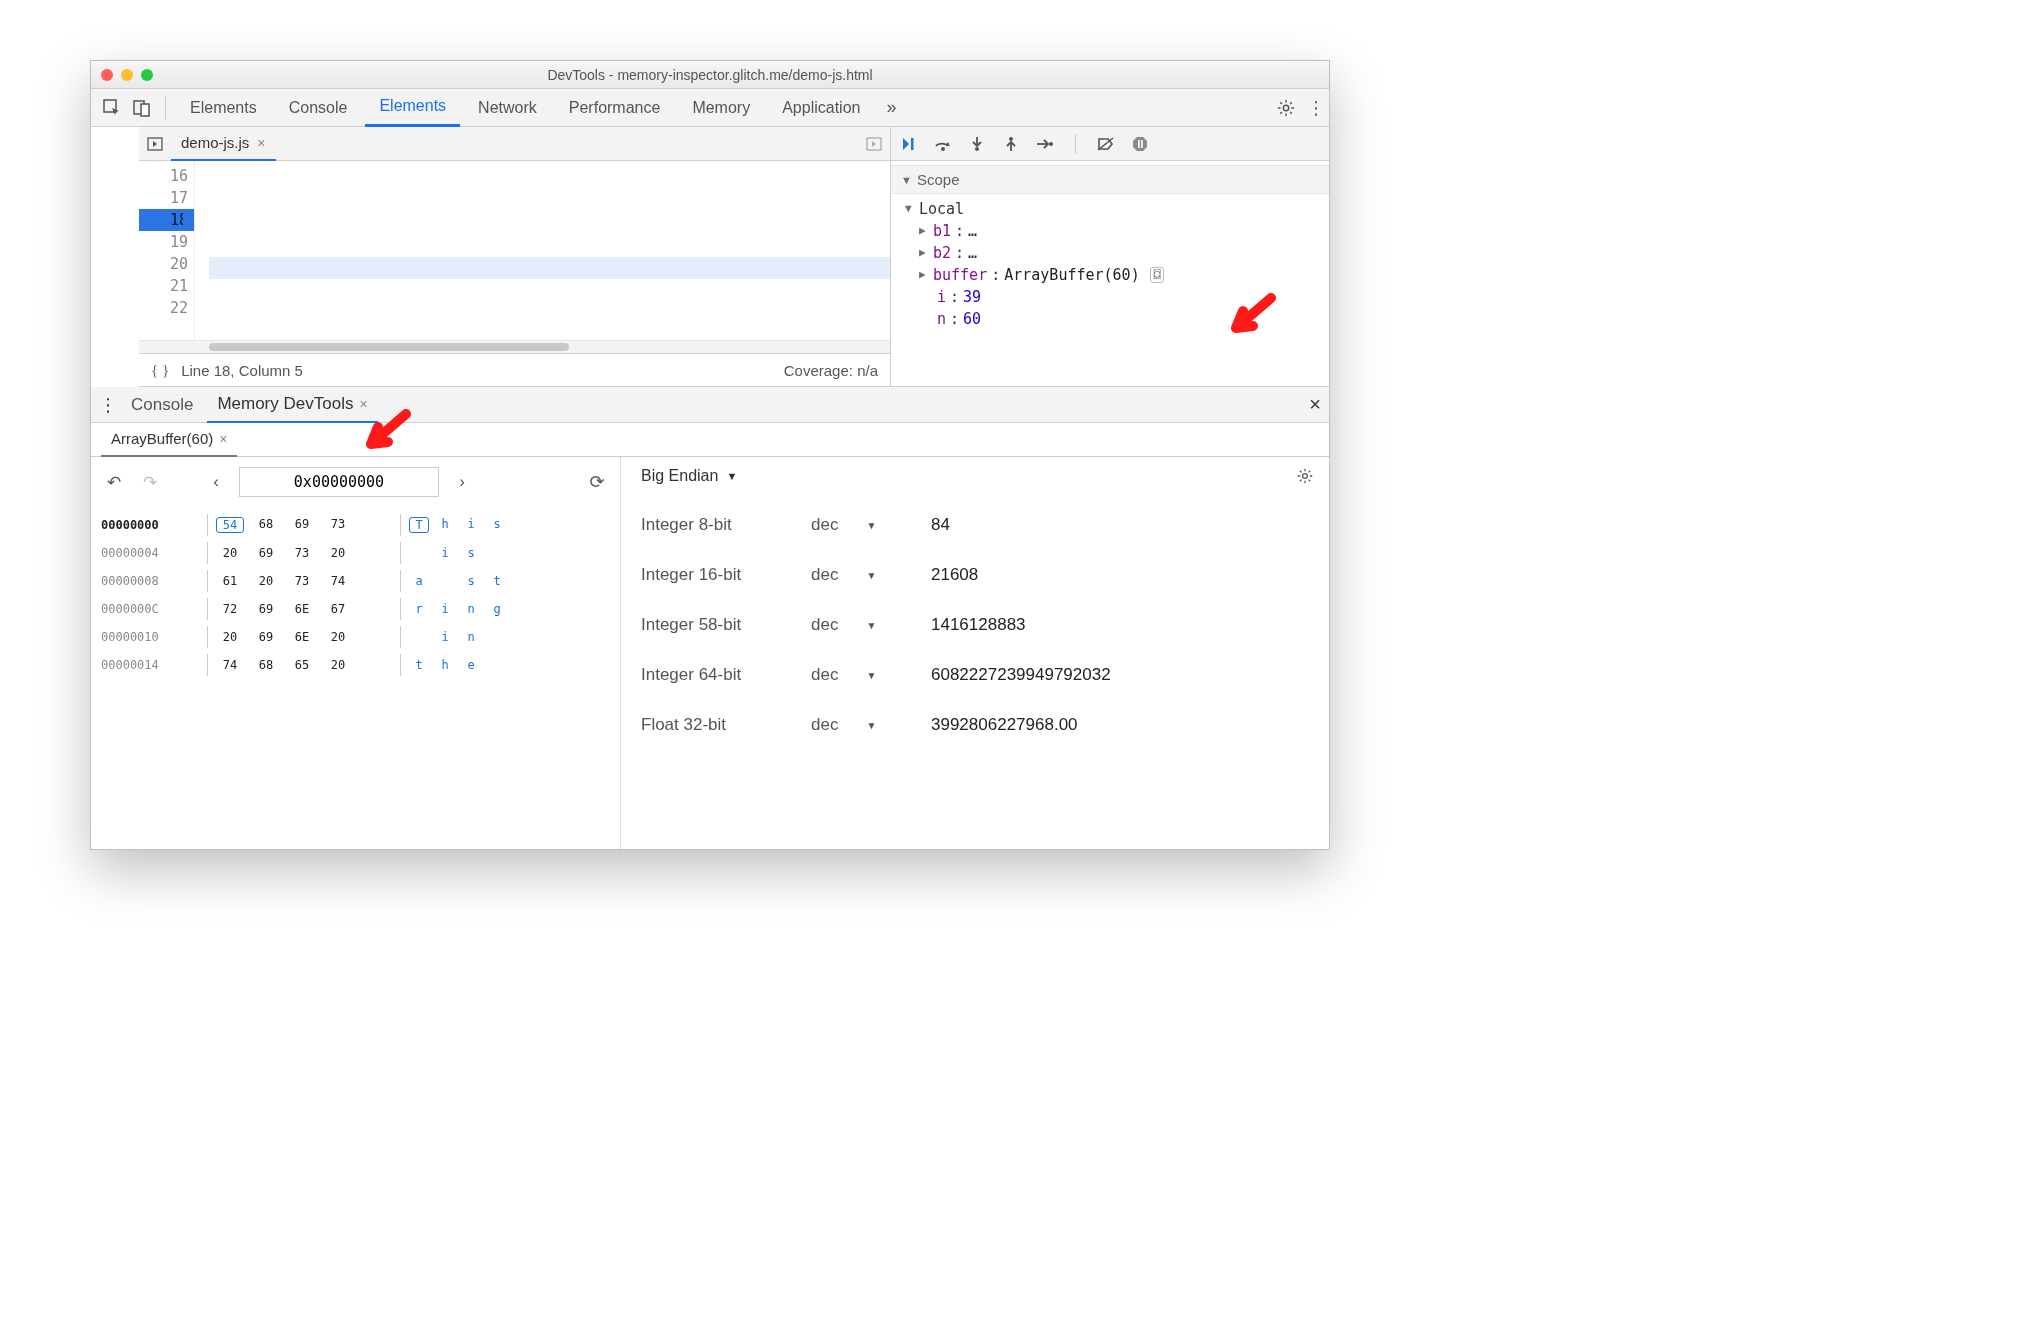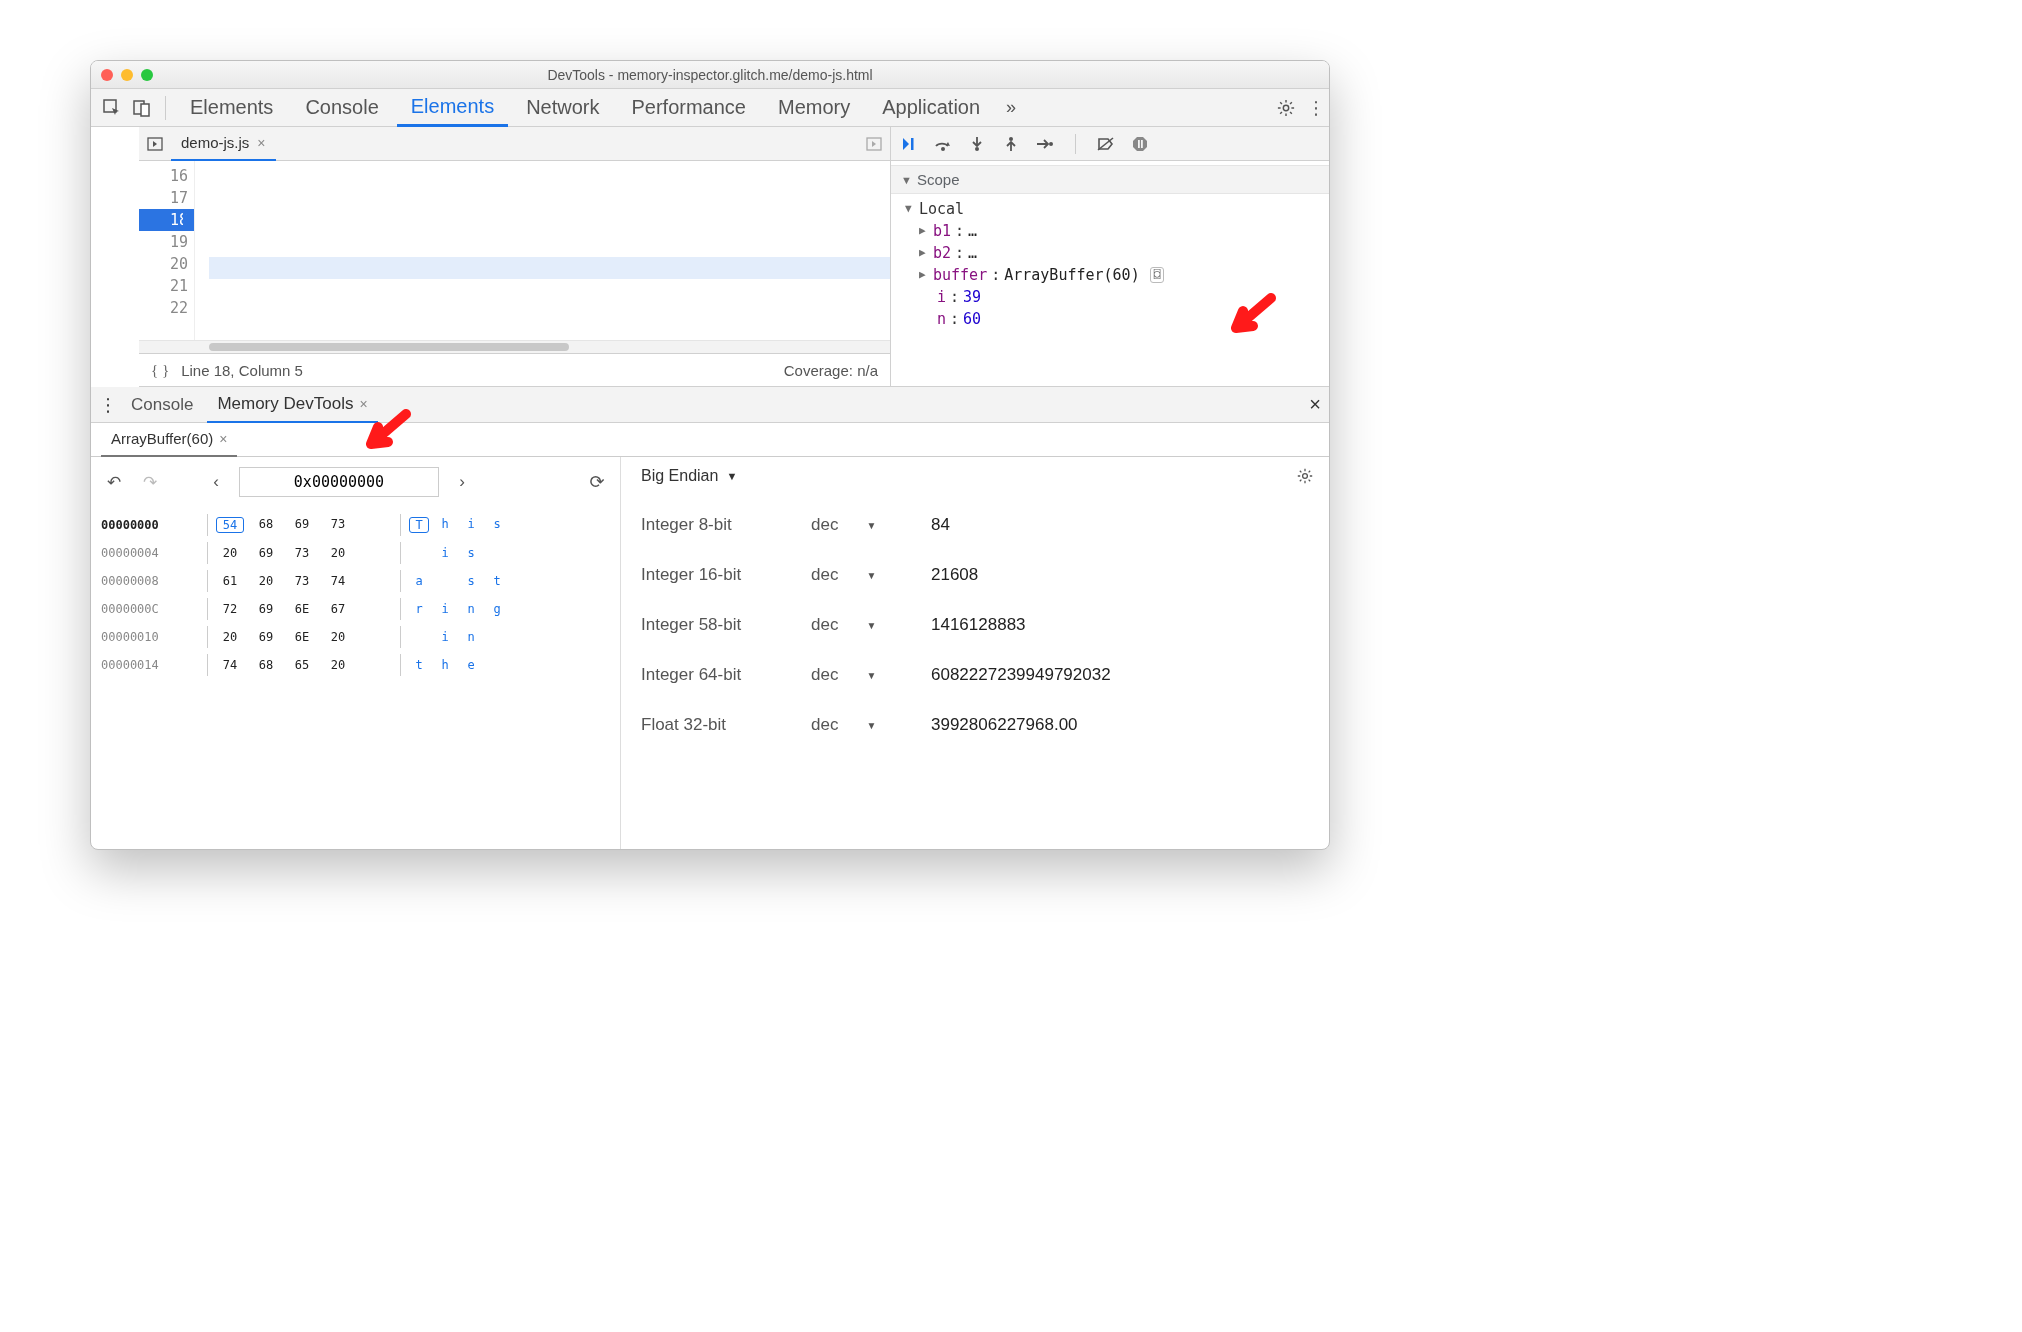--- a/index.html
+++ b/index.html
@@ -9,21 +9,21 @@
     color: #333;
     background: #fff;
     width: 2022px;
     height: 1332px;
     padding: 60px 90px;
   }
   .window {
     width: 1240px;
     height: 790px;
     border: 1px solid #bfbfbf;
-    border-radius: 8px;
+    border-radius: 0;
     box-shadow: 0 20px 50px rgba(0,0,0,.25);
     overflow: hidden;
     background: #fff;
     display: flex;
     flex-direction: column;
     position: relative;
   }
   
   .titlebar {
     height: 28px;
@@ -42,21 +42,21 @@
   .main-tabs {
     display:flex; align-items:center;
     height:38px;
     border-bottom:1px solid #d0d0d0;
     background:#f3f3f3;
     padding-left:8px;
     gap:4px;
   }
   .main-tabs .icon-btn { width:26px; height:26px; display:flex; align-items:center; justify-content:center; color:#555; }
   .sep { width:1px; height:24px; background:#ccc; margin:0 6px; }
-  .ptab { padding:12px 14px; height:38px; display:flex; align-items:center; color:#555; font-size:20px; cursor:default; }
+  .ptab { padding:12px 14px; height:38px; display:flex; align-items:center; color:#555; font-size:16px; cursor:default; }
   .ptab.active { color:#1a73e8; border-bottom:3px solid #1a73e8; font-weight:500; }
   .main-tabs .spacer { flex:1; }
   
   .middle {
     display:flex;
     flex:0 0 260px;
     border-bottom:1px solid #d0d0d0;
     min-height:0;
     margin-left:48px;
   }
@@ -73,21 +73,21 @@
   }
   .file-tab { display:flex; align-items:center; gap:8px; padding:0 10px; height:34px; border-bottom:2px solid #1a73e8; color:#333; font-size:15px;}
   .close-x { color:#888; font-size:14px; }
   .file-tabs .spacer{flex:1;}
   .code-area {
     flex:1; display:flex; overflow:hidden;
     font-family: Menlo, Consolas, monospace; font-size:15px;
     position:relative;
   }
   .gutter { width:56px; background:#fff; text-align:right; color:#888; padding:4px 6px 0 0; line-height:22px; border-right:1px solid #eee;}
-  .gutter .bp { background:#2b74e2; color:#ffffff; padding-right:6px; margin-right:-6px; position:relative;}
+  .gutter .bp { background:#2b74e2; color:#0f172a; padding-right:6px; margin-right:-6px; position:relative;}
   .gutter .bp::after{ content:""; position:absolute; right:-8px; top:0; border:11px solid transparent; border-left:8px solid #2b74e2; height:0; width:0;}
   .codelines { flex:1; padding:4px 0 0 14px; line-height:22px; white-space:pre; overflow:hidden; position:relative;}
   .hl-line { position:absolute; left:0; right:0; height:22px; background:#e3edfb; z-index:0;}
   .codelines > div { position:relative; z-index:1; }
   .hscroll { height:13px; background:#f3f3f3; border-top:1px solid #e5e5e5; position:relative;}
   .hscroll .thumb{ position:absolute; left:70px; width:360px; top:2px; bottom:2px; background:#c8c8c8; border-radius:5px;}
   .status-line { height:33px; border-top:1px solid #d0d0d0; display:flex; align-items:center; padding:0 12px; gap:12px; font-size:15px; color:#555;}
   .status-line .spacer{flex:1;}
   
   .debug-right { flex:1; display:flex; flex-direction:column; min-width:0;}

